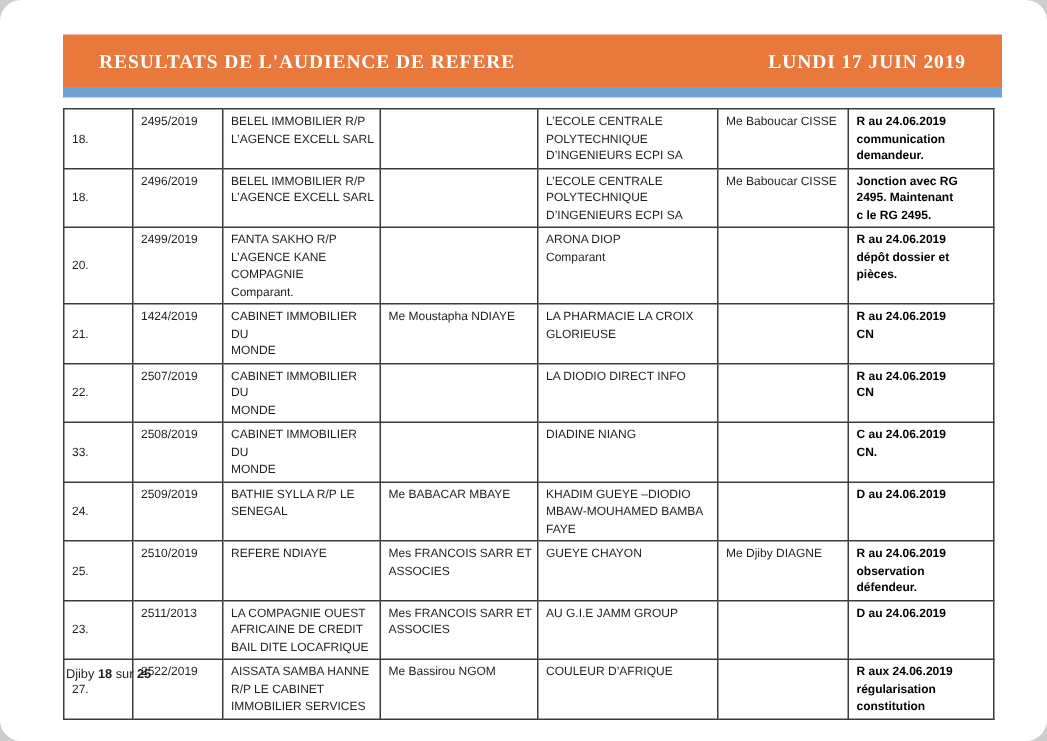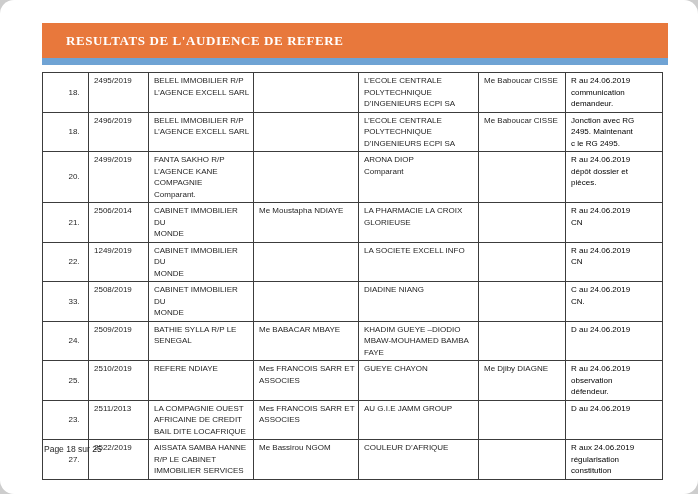--- a/index.html
+++ b/index.html
@@ -29,39 +29,40 @@
   }
   .doc-table td{
     border:1px solid #3c3c3c;
     vertical-align:top;text-align:left;
     padding:2px 3px 2px 5px;
     font-size:8px;line-height:11.5px;color:#1f1f1f;
     white-space:pre-line;overflow:hidden;
     word-wrap:break-word;
   }
   .doc-table td.c-num{
-    vertical-align:middle;text-align:center;padding-left:20px;
+    vertical-align:middle;padding-left:5px;
   }
   .doc-table td.c-dec{
-    font-weight:normal;color:#000000;
+    font-weight:bold;color:#000000;
   }
   .doc-table tr.partial td{height:13px;}
   .footer{
     position:absolute;left:44px;top:444px;
     font-size:8.5px;color:#1f1f1f;
   }
-  .footer b{font-weight:normal;}
+  .footer b{font-weight:bold;}
 </style>
 </head>
 <body>
 
 <div class="page">
 
   <div class="banner" style="background: rgb(232, 120, 60);">
     <span>RESULTATS DE L'AUDIENCE DE REFERE</span>
+    <span>LUNDI 17 JUIN 2019</span>
   </div>
   <div class="banner-underline" style="background: rgb(111, 163, 212);"></div>
 
   <table class="doc-table">
     <colgroup>
       <col style="width:46px">
         <col style="width:60px">
         <col style="width:105px">
       <col style="width:105px">
         <col style="width:120px">
@@ -107,37 +108,37 @@
           <td></td>
           <td>ARONA DIOP
 Comparant</td>
           <td></td>
           <td class="c-dec">R au 24.06.2019
 dépôt dossier et
 pièces.</td>
         </tr>
         <tr>
           <td class="c-num">21.</td>
-          <td>2506/2014</td>
+          <td>1424/2019</td>
           <td>CABINET IMMOBILIER DU
 MONDE</td>
           <td>Me Moustapha NDIAYE</td>
           <td>LA PHARMACIE LA CROIX
 GLORIEUSE</td>
           <td></td>
           <td class="c-dec">R au 24.06.2019
 CN</td>
         </tr>
         <tr>
           <td class="c-num">22.</td>
-          <td>1249/2019</td>
+          <td>2507/2019</td>
           <td>CABINET IMMOBILIER DU
 MONDE</td>
           <td></td>
-          <td>LA SOCIETE EXCELL INFO</td>
+          <td>LA DIODIO DIRECT INFO</td>
           <td></td>
           <td class="c-dec">R au 24.06.2019
 CN</td>
         </tr>
         <tr>
           <td class="c-num">33.</td>
           <td>2508/2019</td>
           <td>CABINET IMMOBILIER DU
 MONDE</td>
           <td></td>
@@ -191,15 +192,15 @@
           <td>Me Bassirou NGOM</td>
           <td>COULEUR D’AFRIQUE</td>
           <td></td>
           <td class="c-dec">R aux 24.06.2019
 régularisation
 constitution</td>
         </tr>
       </tbody>
   </table>
 
-  <div class="footer"><span>Page</span> <b>18</b> <span>sur</span> <b>25</b></div>
+  <div class="footer"><span>Djiby</span> <b>18</b> <span>sur</span> <b>25</b></div>
 
 </div>
 
 </body></html>

